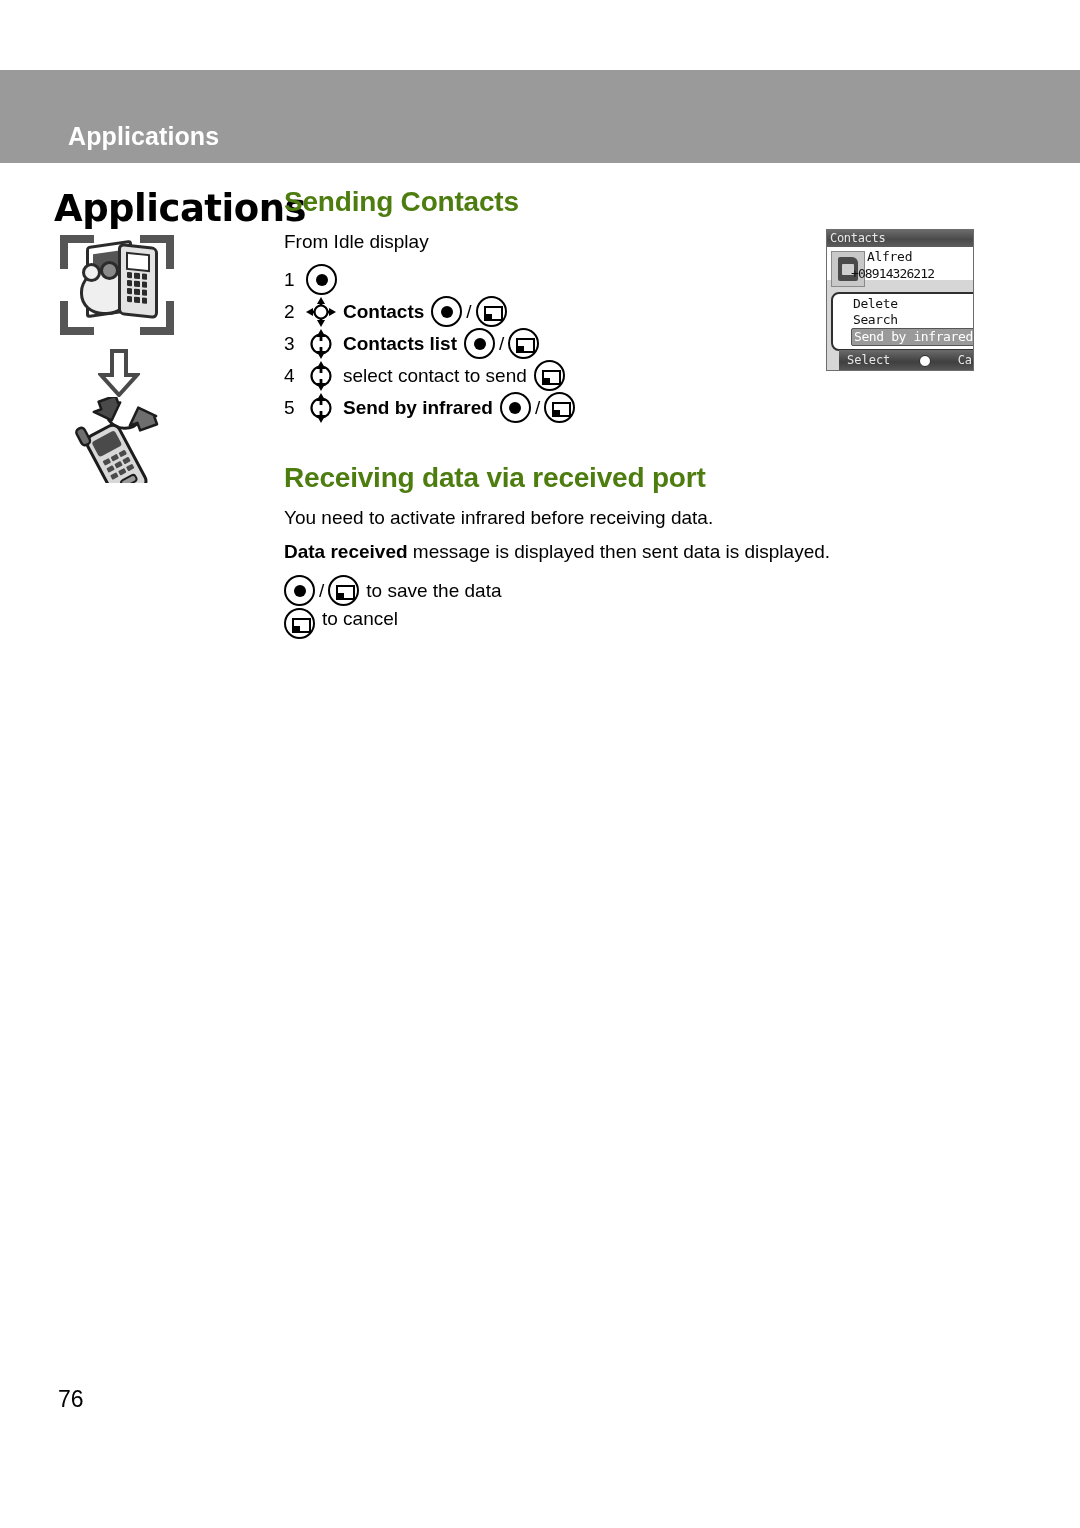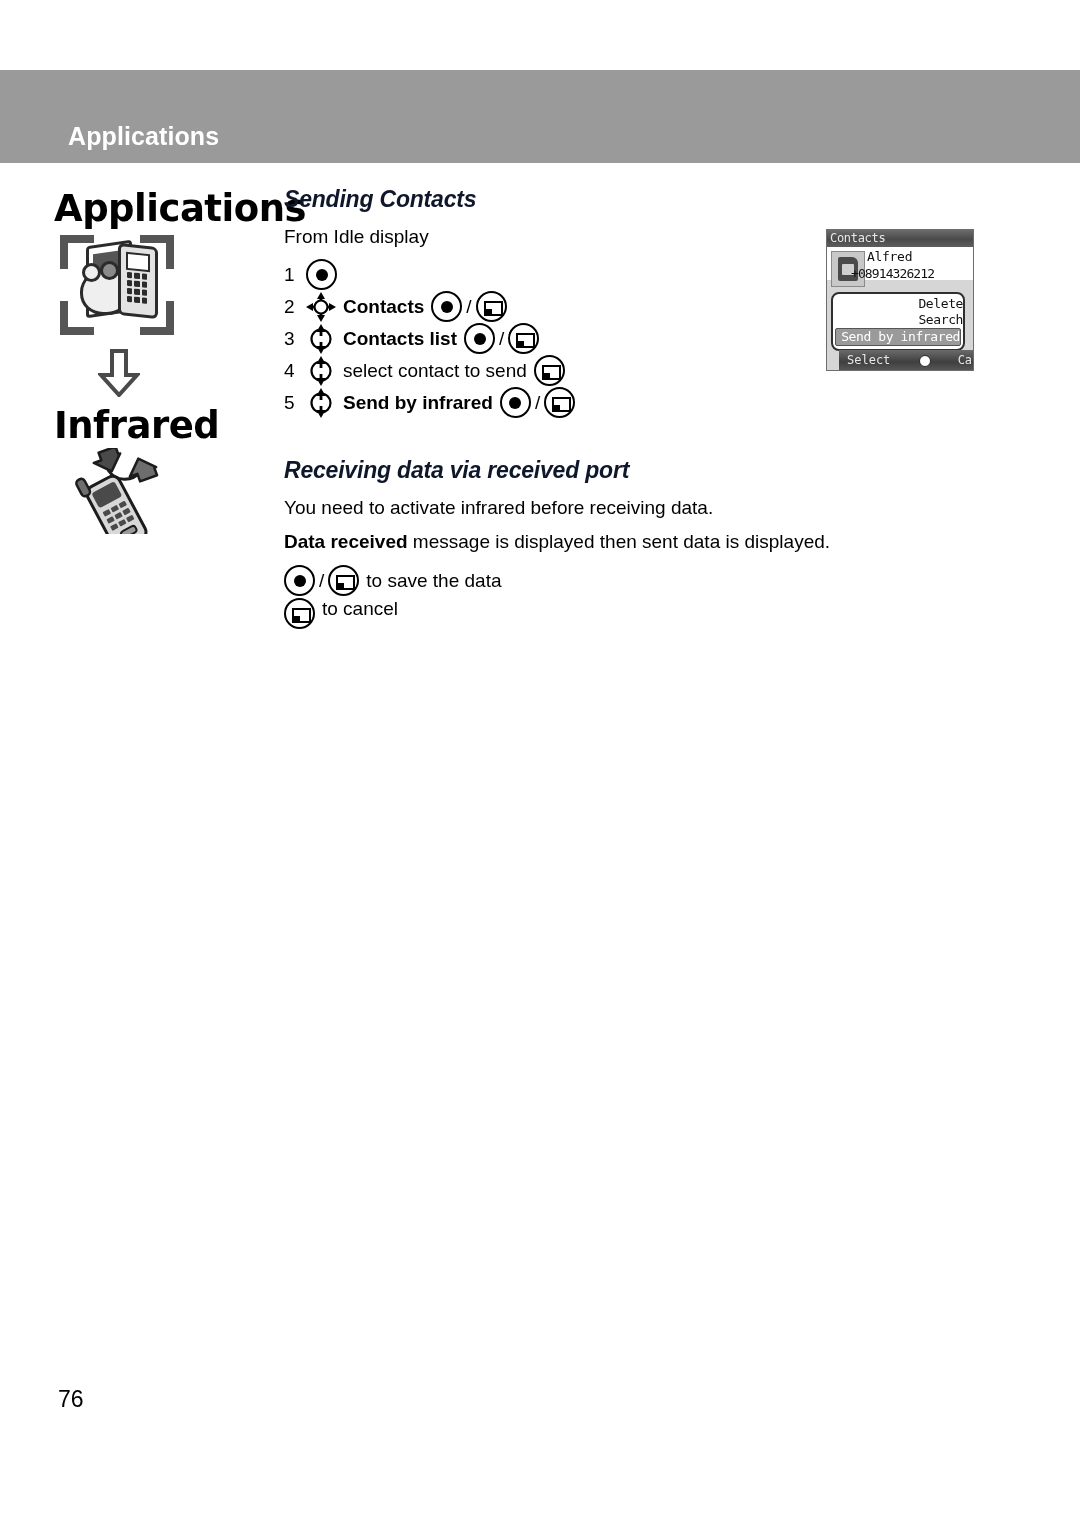--- a/index.html
+++ b/index.html
@@ -142,24 +142,23 @@
   }
 
   
   #main {
     position: absolute;
     left: 284px;
     top: 186px;
     width: 560px;
   }
   h2.section-head {
-    font-size: 23px;
-    font-style: italic;
+    font-size: 28px;
     font-weight: bold;
-    color: #0f172a;
+    color: #4d7c0f;
     margin: 0 0 11px 0;
     letter-spacing: -0.2px;
   }
   p.body-line {
     font-size: 19px;
     color: #000;
     margin: 0 0 9px 0;
     line-height: 1.35;
   }
   p.body-line b { font-weight: bold; }
@@ -274,22 +273,21 @@
     position:absolute;left:40px;top:2px;font-size:13px;color:#111;letter-spacing:-0.3px;
   }
   #ps-contact-number{
     position:absolute;left:24px;top:19px;font-size:13px;color:#111;letter-spacing:-0.9px;
   }
   #ps-menu {
     position:absolute;left:4px;top:62px;width:130px;
     background:#ffffff;
     border:2px solid #2f2f2f;
     border-radius:8px;
-    padding:2px 0 3px 0;
-    text-align:right;
+    padding:2px 0 3px 16px;
   }
   .ps-menu-item{
     font-size:13px;color:#111;padding:0 0 0 4px;line-height:16px;
     letter-spacing:-0.4px;white-space:nowrap;
   }
   .ps-menu-item.selected{
     background:#9a9a9a;color:#ffffff;border:1px solid #555;
     margin:0 2px;padding-left:2px;
     border-radius:2px;
   }
@@ -350,21 +348,20 @@
       </div>
     </div>
   </div>
 
   <div id="arrow-down">
     <svg width="42" height="48" viewBox="0 0 42 48">
       <polygon points="14,2 28,2 28,26 39,26 21,46 3,26 14,26" fill="#ffffff" stroke="#4a4a4a" stroke-width="4" stroke-linejoin="miter"></polygon>
     </svg>
   </div>
 
-  <div class="side-title" id="side-title-infrared">Infrared</div>
 
   <div id="icon-infrared">
     <svg width="130" height="86" viewBox="0 0 130 86">
 
       <path d="M52,10 L52,2 L34,2 L34,10 L26,10 L40,24 L54,10 Z" transform="rotate(-20 40 13)" fill="#4a4a4a" stroke="#1c1c1c" stroke-width="2.5" stroke-linejoin="round"></path>
       <path d="M40,22 C48,34 64,34 72,24" fill="none" stroke="#1c1c1c" stroke-width="3"></path>
       <path d="M62,18 L62,10 L80,10 L80,18 L88,18 L74,32 L60,18 Z" transform="rotate(160 74 21)" fill="#6e6e6e" stroke="#1c1c1c" stroke-width="2.5" stroke-linejoin="round"></path>
 
       <g transform="rotate(-28 55 58)">
         <rect x="28" y="26" width="36" height="70" rx="8" ry="8" fill="#d8d8d8" stroke="#1c1c1c" stroke-width="3"></rect>

